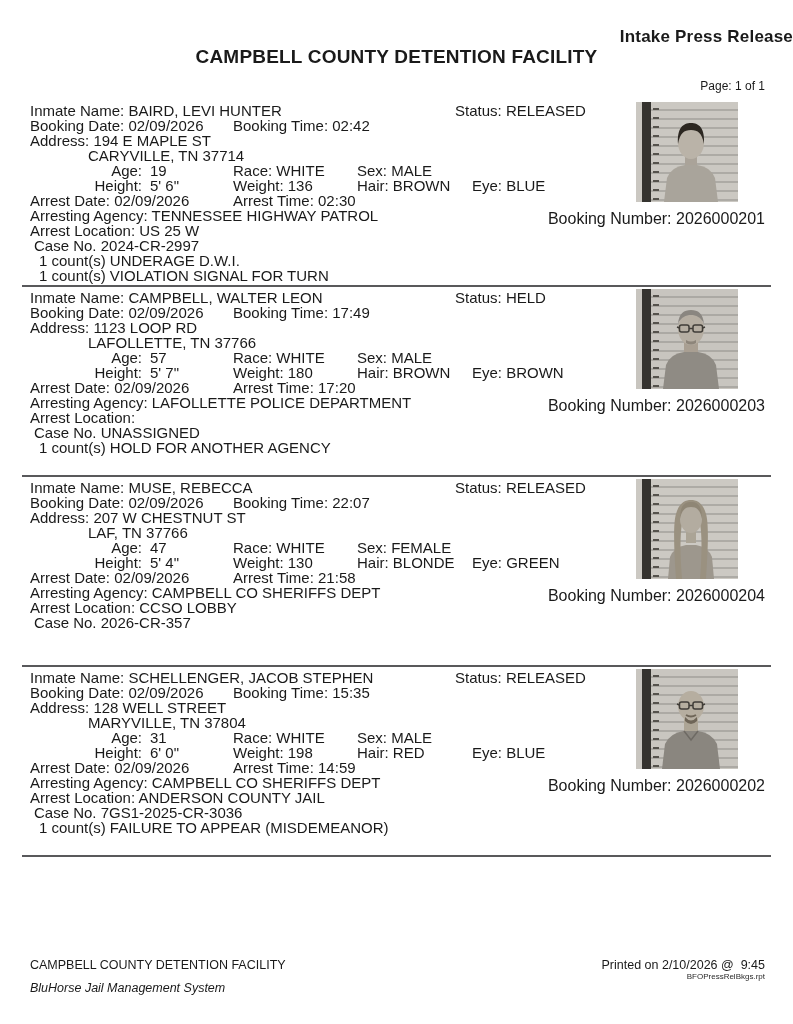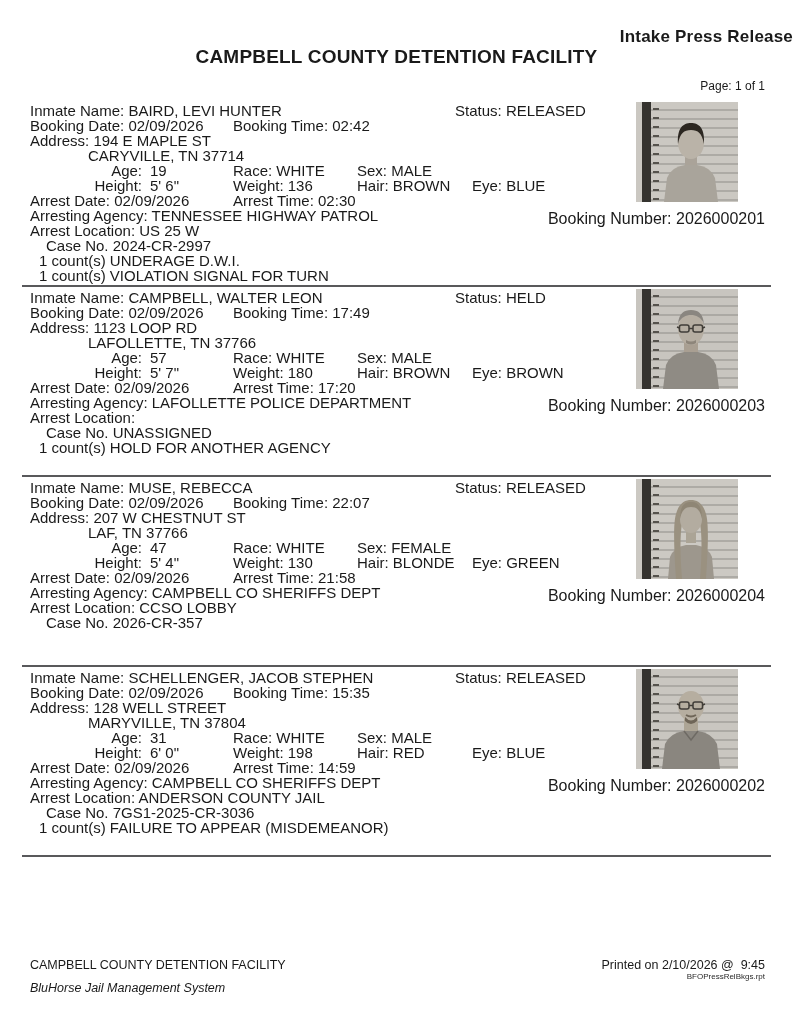--- a/index.html
+++ b/index.html
@@ -24,21 +24,21 @@
 
   .cell   { position:absolute; white-space:nowrap; }
   .c0     { left:8px; }
   .ccity  { left:66px; }
   .clblr  { left:8px; width:112px; text-align:right; }
   .cval   { left:128px; }
   .c2     { left:211px; }
   .c3     { left:335px; }
   .c4     { left:433px; }
   .c5     { left:450px; }
-  .ccase  { left:24px; }
+  .ccase  { left:12px; }
   .ccharge{ left:17px; }
 
   .photo { position:absolute; top:2px; left:614px; width:102px; height:100px; display:block; }
   .bkno  { position:absolute; top:110px; right:6px; font-size:16px; white-space:nowrap; }
 
   .footer-left  { position:absolute; left:30px; top:958px; font-size:12.5px; }
   .footer-left .sys { font-style:italic; margin-top:9px; }
   .footer-right { position:absolute; right:28px; top:958px; text-align:right; }
   .footer-right .printed { font-size:12.5px; }
   .footer-right .report  { font-size:8px; margin-top:0; color:#2a2a2a; }

